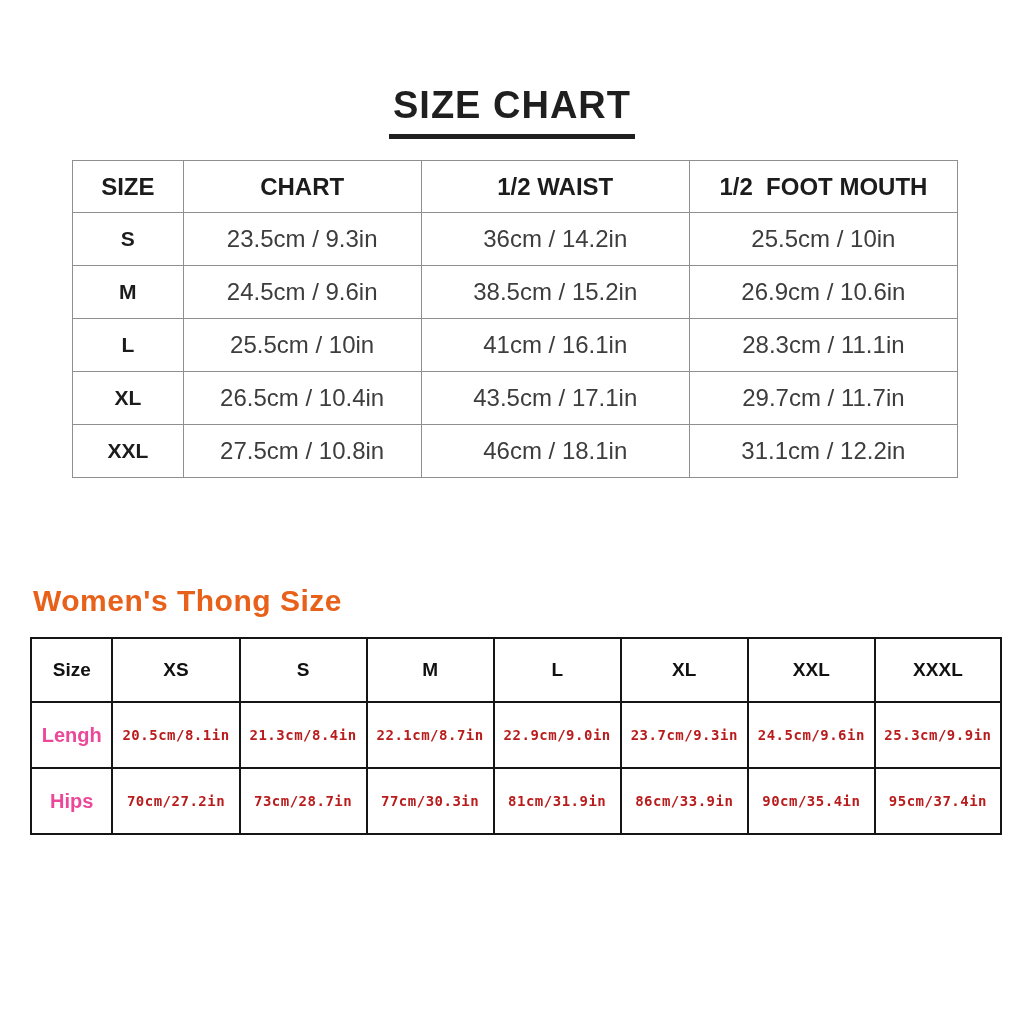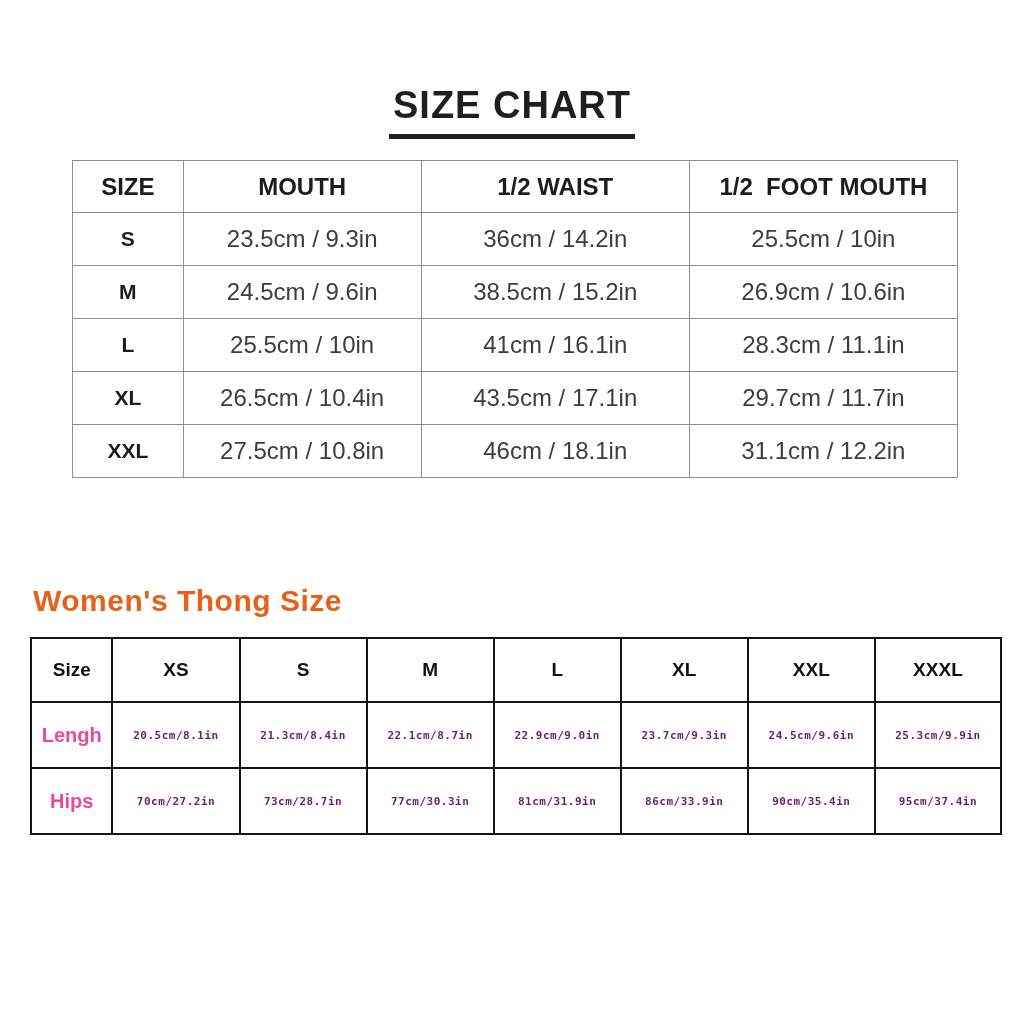--- a/index.html
+++ b/index.html
@@ -41,21 +41,21 @@
     position:absolute; left:30px; top:637px; width:972px;
     border-collapse:collapse; table-layout:fixed;
   }
   .tc th, .tc td {
     border:2px solid #151515; text-align:center; vertical-align:middle;
     overflow:hidden; white-space:nowrap;
   }
   .tc thead th { height:60px; font-size:19px; font-weight:bold; color:#111111; }
   .tc tbody th { height:62px; font-size:20px; font-weight:bold; color:#ec4899;margin-left:15px; }
   .tc tbody td {
-    height:62px; font-size:11px; font-weight:bold; color:#701a75;
+    height:62px; font-size:14px; font-weight:bold; color:#b91c1c;
     font-family:"DejaVu Sans Mono", monospace; letter-spacing:0.5px;
   }
 </style>
 </head>
 <body>
 
 <div class="page">
 
   <div class="title-wrap">
     <span>SIZE CHART</span>
@@ -64,21 +64,21 @@
   <table class="sc">
     <colgroup>
       <col style="width:12.5%">
         <col style="width:26.9%">
         <col style="width:30.3%">
         <col style="width:30.3%">
     </colgroup>
     <thead>
       <tr>
         <th>SIZE</th>
-        <th>MOUTH</th>
+        <th>CHART</th>
         <th>1/2 WAIST</th>
         <th>1/2  FOOT MOUTH</th>
       </tr>
     </thead>
     <tbody>
       <tr>
         <th>S</th>
         <td>23.5cm / 9.3in</td>
         <td>36cm / 14.2in</td>
         <td>25.5cm / 10in</td>

